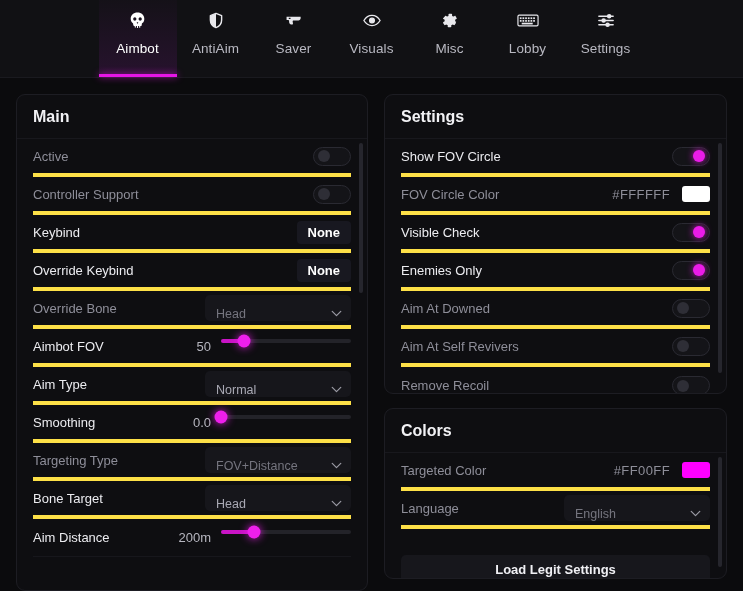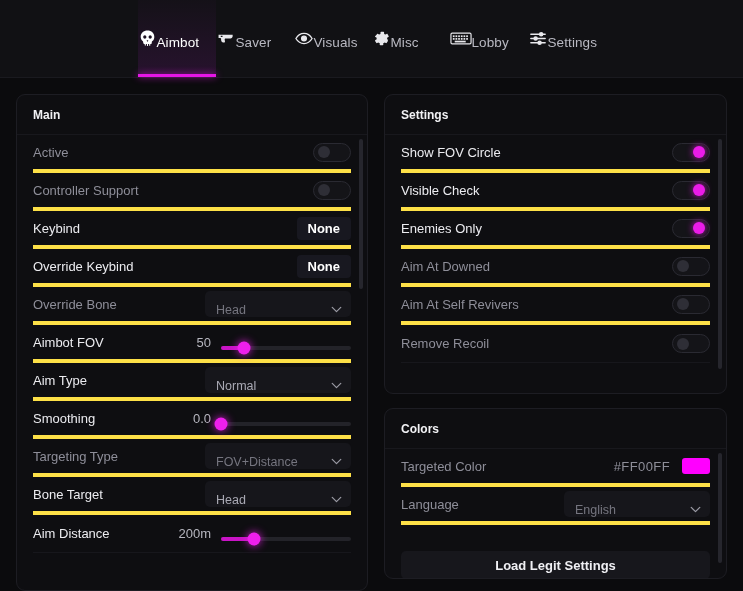--- a/index.html
+++ b/index.html
@@ -19,21 +19,21 @@
     display: flex;
     align-items: flex-end;
     justify-content: center;
     gap: 0px;
     position: relative;
   }
   .tab {
     width: 78px;
     height: 78px;
     display: flex;
-    flex-direction: row;
+    flex-direction: column;
     align-items: center;
     justify-content: flex-start;
     padding-top: 8px;
     cursor: pointer;
     position: relative;
     background: transparent;
   }
   .tab .tab-icon {
     height: 26px;
     display: flex; align-items: center; justify-content: center;
@@ -73,21 +73,21 @@
   .panel {
     background: #0e0e11;
     border: 1px solid #1d1d23;
     border-radius: 9px;
     overflow: hidden;
     display: flex;
     flex-direction: column;
     min-height: 0;
   }
   .panel-title {
-    font-size: 12px;
+    font-size: 16px;
     color: #f2f2f5;
     font-weight: bold;
     padding: 13px 16px 12px 16px;
     border-bottom: 1px solid #18181d;
     flex: none;
   }
   .panel-body {
     overflow: hidden;
     position: relative;
     flex: 1 1 auto;
@@ -164,21 +164,21 @@
     color: #a9a9b4;
     white-space: nowrap;
     overflow: hidden;
     text-overflow: clip;
   }
   .dropdown.dim .dd-value { color: #75757f; }
   .chev { width: 11px; height: 7px; flex: none; color: #9a9aa4; }
 
   
   .slider-wrap {
-    display: flex; align-items: flex-end; gap: 10px;
+    display: flex; align-items: flex-start; gap: 10px;
     flex: none;
   }
   .slider-val {
     font-size: 13px; color: #b6b6bf;
     width: 42px; text-align: right;
     white-space: nowrap;
   }
   .slider {
     width: 130px; height: 4px;
     background: #232329;
@@ -238,20 +238,29 @@
 <body>
 
 <div class="navbar">
     <div class="tab active">
       <div class="tab-icon">
         <svg width="19" height="19" viewBox="0 0 24 24" fill="currentColor">
           <path d="M12 2C7 2 3.4 5.4 3.4 9.9c0 2.5 1 4.2 2.4 5.3.5.4.8.9.8 1.5v1.1c0 .6.5 1.1 1.1 1.1h.8v1.4c0 .4.3.7.7.7s.7-.3.7-.7V19h1.4v1.8c0 .4.3.7.7.7s.7-.3.7-.7V19h1.4v1.4c0 .4.3.7.7.7s.7-.3.7-.7V19h.8c.6 0 1.1-.5 1.1-1.1v-1.1c0-.6.3-1.1.8-1.5 1.4-1.1 2.4-2.8 2.4-5.3C20.6 5.4 17 2 12 2zM8.6 12.4c-1.1 0-2-1-2-2.2s.9-2.2 2-2.2 2 1 2 2.2-.9 2.2-2 2.2zm6.8 0c-1.1 0-2-1-2-2.2s.9-2.2 2-2.2 2 1 2 2.2-.9 2.2-2 2.2zM12 16.3l-1.1-2.2h2.2L12 16.3z"></path>
         </svg>
       </div>
       <div class="tab-label">Aimbot</div>
+    </div>
+    <div class="tab">
+      <div class="tab-icon">
+        <svg width="18" height="19" viewBox="0 0 24 24" fill="none" stroke="currentColor" stroke-width="1.9" stroke-linejoin="round">
+          <path d="M12 2.5 4.5 5.6v5.7c0 4.7 3.1 8.5 7.5 10.2 4.4-1.7 7.5-5.5 7.5-10.2V5.6L12 2.5z"></path>
+          <path d="M12 2.5 4.5 5.6v5.7c0 4.7 3.1 8.5 7.5 10.2V2.5z" fill="currentColor" stroke="none"></path>
+        </svg>
+      </div>
+      <div class="tab-label">AntiAim</div>
     </div>
     <div class="tab">
       <div class="tab-icon">
         <svg width="20" height="19" viewBox="0 0 24 24" fill="currentColor">
           <path d="M2.6 7.4v3.9h2.1c.6 0 1.1.5 1.1 1.1v1.1c0 2 1.2 3.5 2.7 3.5h1.1c.7 0 1.2-.6 1.1-1.3l-.4-2.4c-.1-.7.4-1.3 1.1-1.3h6.2c1.5 0 2.8-1.2 2.8-2.7V7.4H2.6zM5.4 8.6h2.2v1.4H5.4V8.6z"></path>
         </svg>
       </div>
       <div class="tab-label">Saver</div>
     </div>
     <div class="tab">
@@ -415,20 +424,27 @@
       <div class="panel-title">Settings</div>
       <div class="panel-body">
         <div class="rows" id="settings-rows">
             <div class="row">
               <div class="row-label bright">Show FOV Circle</div>
               <div class="toggle on">
                 <div class="knob"></div>
               </div>
             </div>
             <div class="row">
+              <div class="row-label">FOV Circle Color</div>
+              <div class="color-ctl">
+                <span class="hexval">#FFFFFF</span>
+                <span class="swatch" style="background: rgb(255, 255, 255);"></span>
+              </div>
+            </div>
+            <div class="row">
               <div class="row-label bright">Visible Check</div>
               <div class="toggle on">
                 <div class="knob"></div>
               </div>
             </div>
             <div class="row">
               <div class="row-label bright">Enemies Only</div>
               <div class="toggle on">
                 <div class="knob"></div>
               </div>

